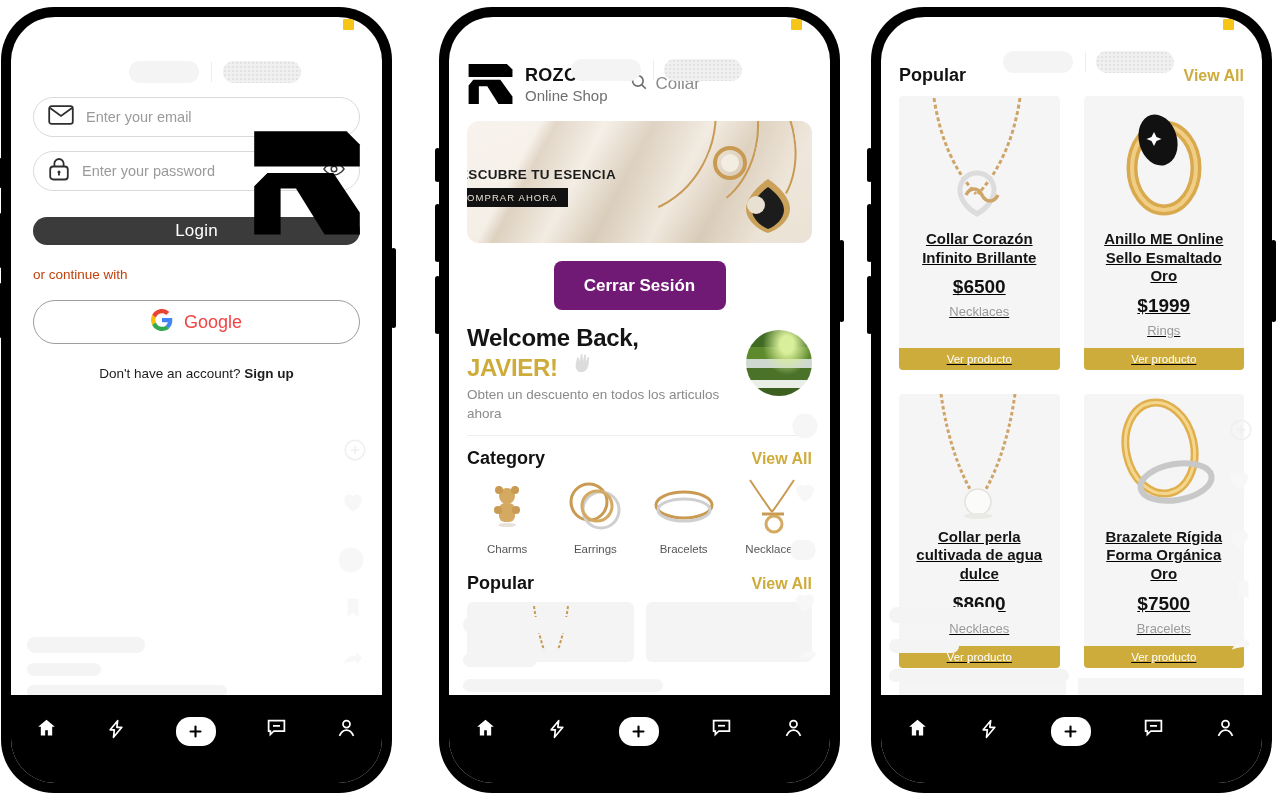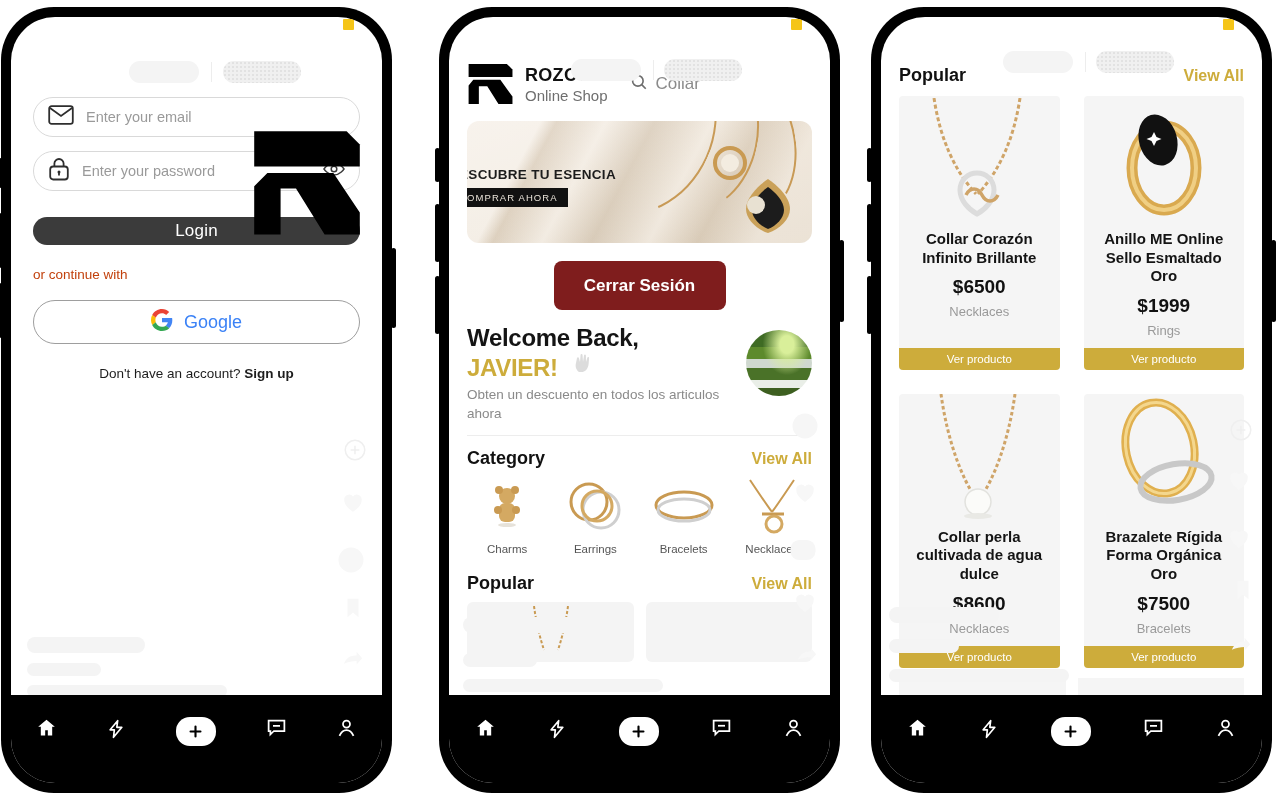--- a/index.html
+++ b/index.html
@@ -74,21 +74,21 @@
   .field .eye { color:#4a4a4a; }
   .btn-login {
     margin-top:26px; height:28px; background:#3b3b3b; color:#fff;
     border-radius:22px; display:flex; align-items:center; justify-content:center;
     font-size:17px; font-weight:400; letter-spacing:.2px;
   }
   .or-txt { text-align:left; color:#c2410c; font-size:13.5px; margin-top:22px; }
   .btn-google {
     margin-top:18px; height:44px; border:1px solid #9e9e9e; border-radius:22px;
     display:flex; align-items:center; justify-content:center; gap:11px;
-    font-size:18px; color:#3b82f6; background:#fff;
+    font-size:18px; color:#ef4444; background:#fff;
   }
   .signup-row { text-align:center; margin-top:22px; font-size:13.5px; color:#1d1d1d; }
   .signup-row b { font-weight:700; }
 
   
   .p2-head { display:flex; align-items:center; gap:10px; padding: 46px 16px 0 18px; }
   .brand-logo { width:48px; height:42px; flex:none; }
   .brand-txt .b1 { font-size:18px; font-weight:700; color:#111; letter-spacing:.3px; }
   .brand-txt .b2 { font-size:15px; color:#6e6e6e; margin-top:1px; }
   .search { display:flex; align-items:center; gap:8px; margin-left:12px; color:#8b8b8b; }
@@ -104,21 +104,21 @@
     position:absolute; border:2px solid #c89a56; border-radius:50%;
     border-left-color:transparent; border-bottom-color:transparent;
   }
   .hero-cap { position:absolute; left:-18px; bottom:36px; }
   .hero-cap .t1 { font-size:13.5px; font-weight:700; color:#1c1c1c; letter-spacing:.3px; white-space:nowrap; }
   .hero-cap .t2 {
     display:inline-block; margin-top:6px; background:#111; color:#e9e3d8;
     font-size:9.5px; letter-spacing:1.1px; padding:4px 10px; white-space:nowrap;
   }
   .btn-logout {
-    margin:18px auto 0; width:172px; height:49px; background:#7f1d1d; color:#fff;
+    margin:18px auto 0; width:172px; height:49px; background:#701a75; color:#fff;
     border-radius:8px; display:flex; align-items:center; justify-content:center;
     font-size:17px; font-weight:700;
   }
   .welcome { display:flex; align-items:flex-start; padding: 14px 18px 0; gap:19px; }
   .welcome .wtxt { flex:1; }
   .w1 { font-size:24px; font-weight:700; color:#141414; letter-spacing:-.3px; }
   .w2 { font-size:24px; font-weight:700; color:#cdac3b; letter-spacing:-.3px; display:inline-block; }
   .wave { font-size:20px; color:#d4d4d4; margin-left:10px; }
   .w3 { font-size:13.5px; color:#8a8a8a; line-height:1.38; margin-top:4px; }
   .avatar {
@@ -138,21 +138,21 @@
   .cats { display:flex; padding: 6px 14px 0; }
   .cat { flex:1; text-align:center; }
   .cat .thumb { height:64px; display:flex; align-items:center; justify-content:center; }
   .cat .clabel { font-size:11.5px; color:#555; margin-top:4px; }
   .pop-row { display:flex; gap:12px; padding: 8px 18px 0; }
   .pop-card { flex:1; height:60px; background:#f4f4f4; border-radius:6px;
               display:flex; align-items:flex-start; justify-content:center; padding-top:4px; }
 
   
   .p3-body { position:absolute; inset:0; padding: 44px 0 0; }
-  .grid { display:grid; grid-template-columns:1fr 1fr; gap:24px; padding: 10px 18px 0; }
+  .grid { display:grid; grid-template-columns:1fr 1fr; gap:24px; padding: 10px 18px 0; text-decoration: underline; }
   .pcard { background:#f5f5f5; border-radius:4px; overflow:hidden; display:flex; flex-direction:column; }
   .pimg { height:128px; display:flex; align-items:center; justify-content:center; }
   .pname {
     font-size:15px; font-weight:700; color:#141414; text-align:center;
     line-height:1.24; padding: 6px 8px 0;
   }
   .pprice { font-size:19px; font-weight:700; color:#111; text-align:center; padding-top:9px; }
   .pcat { font-size:13px; color:#9a9a9a; text-align:center; padding: 6px 8px 10px; }
   .pbtn {
     background:#cdac3b; color:#fff; font-size:11.5px; text-align:center;

